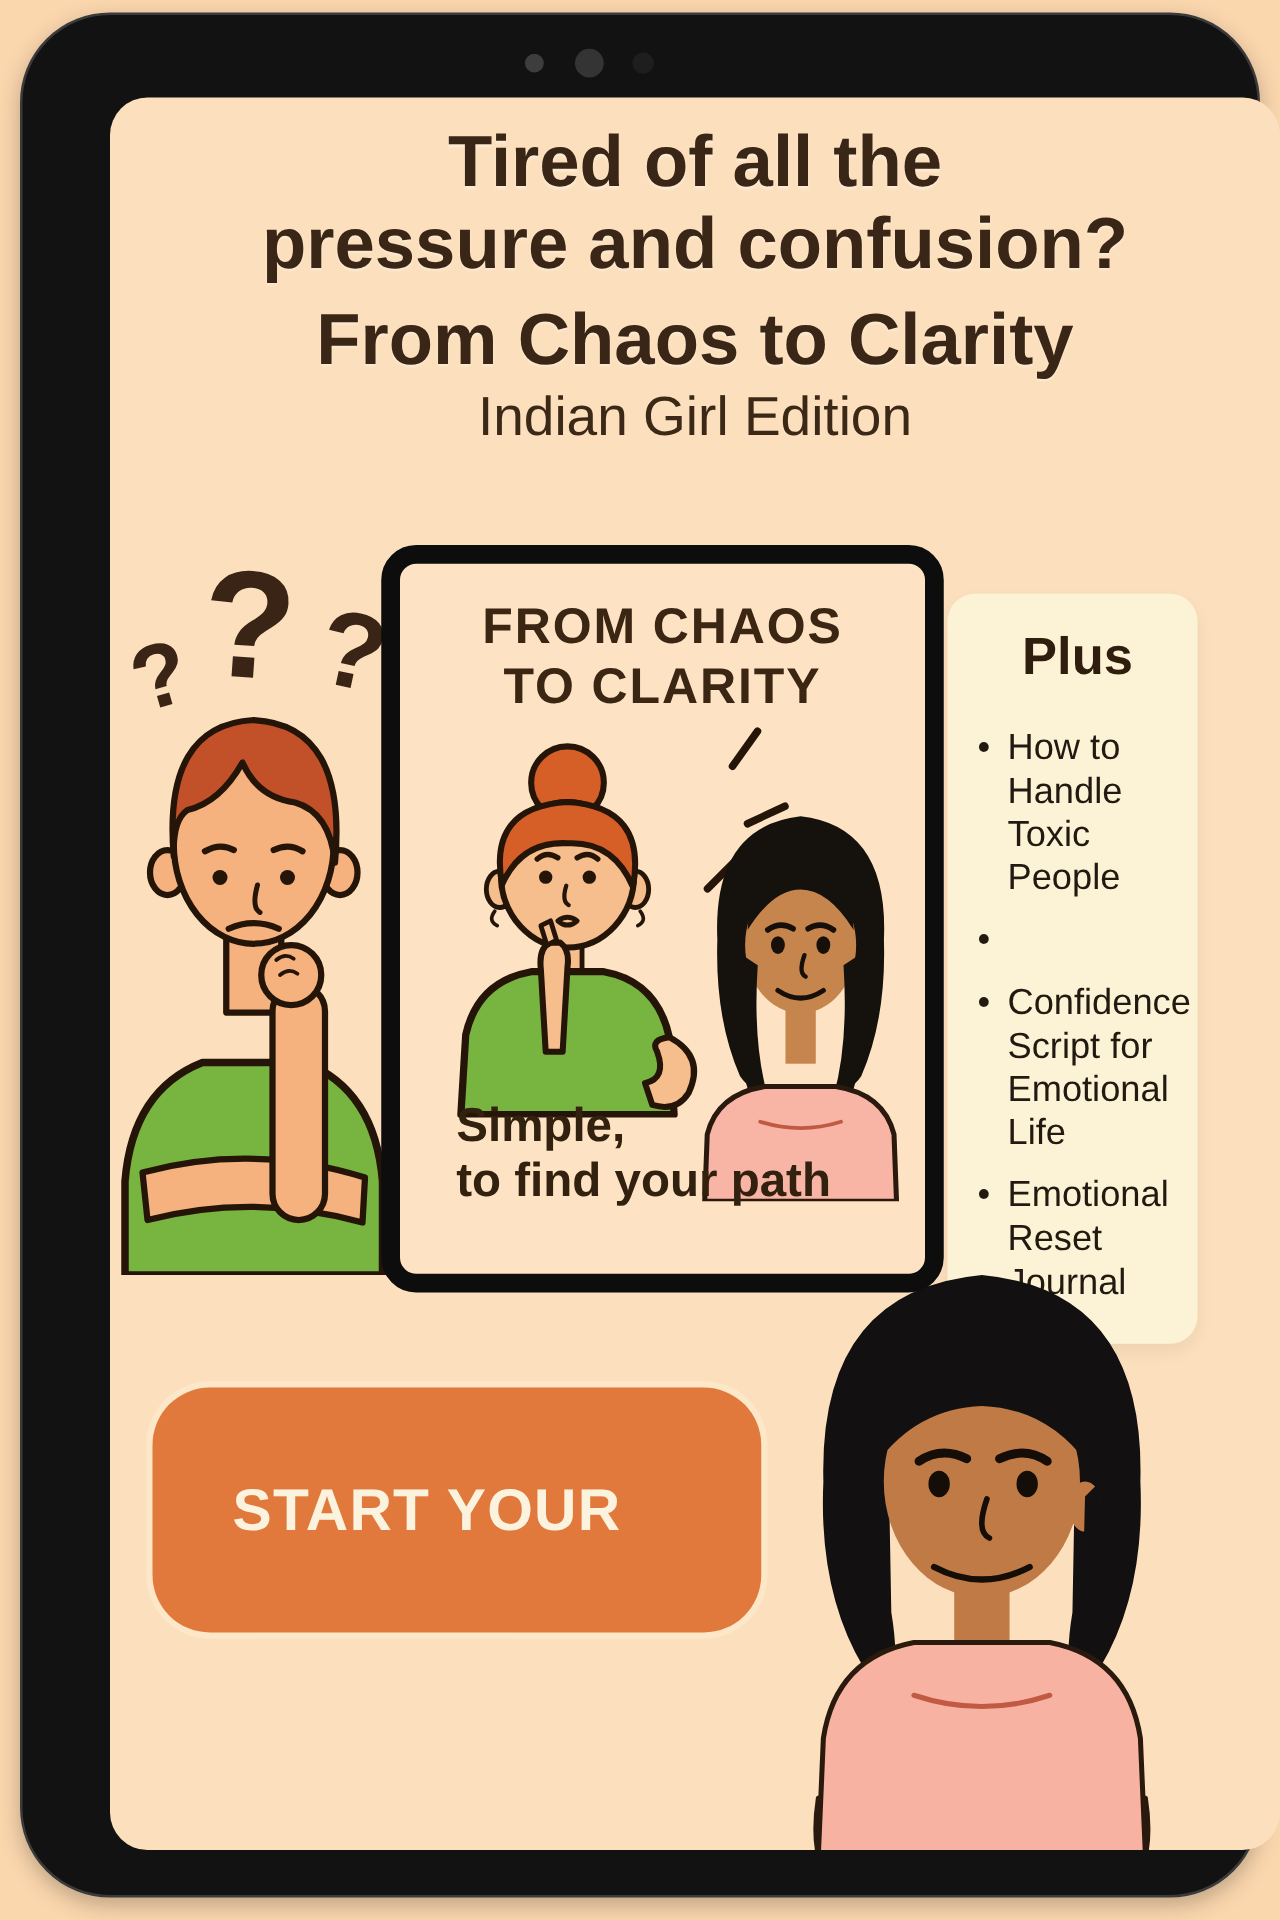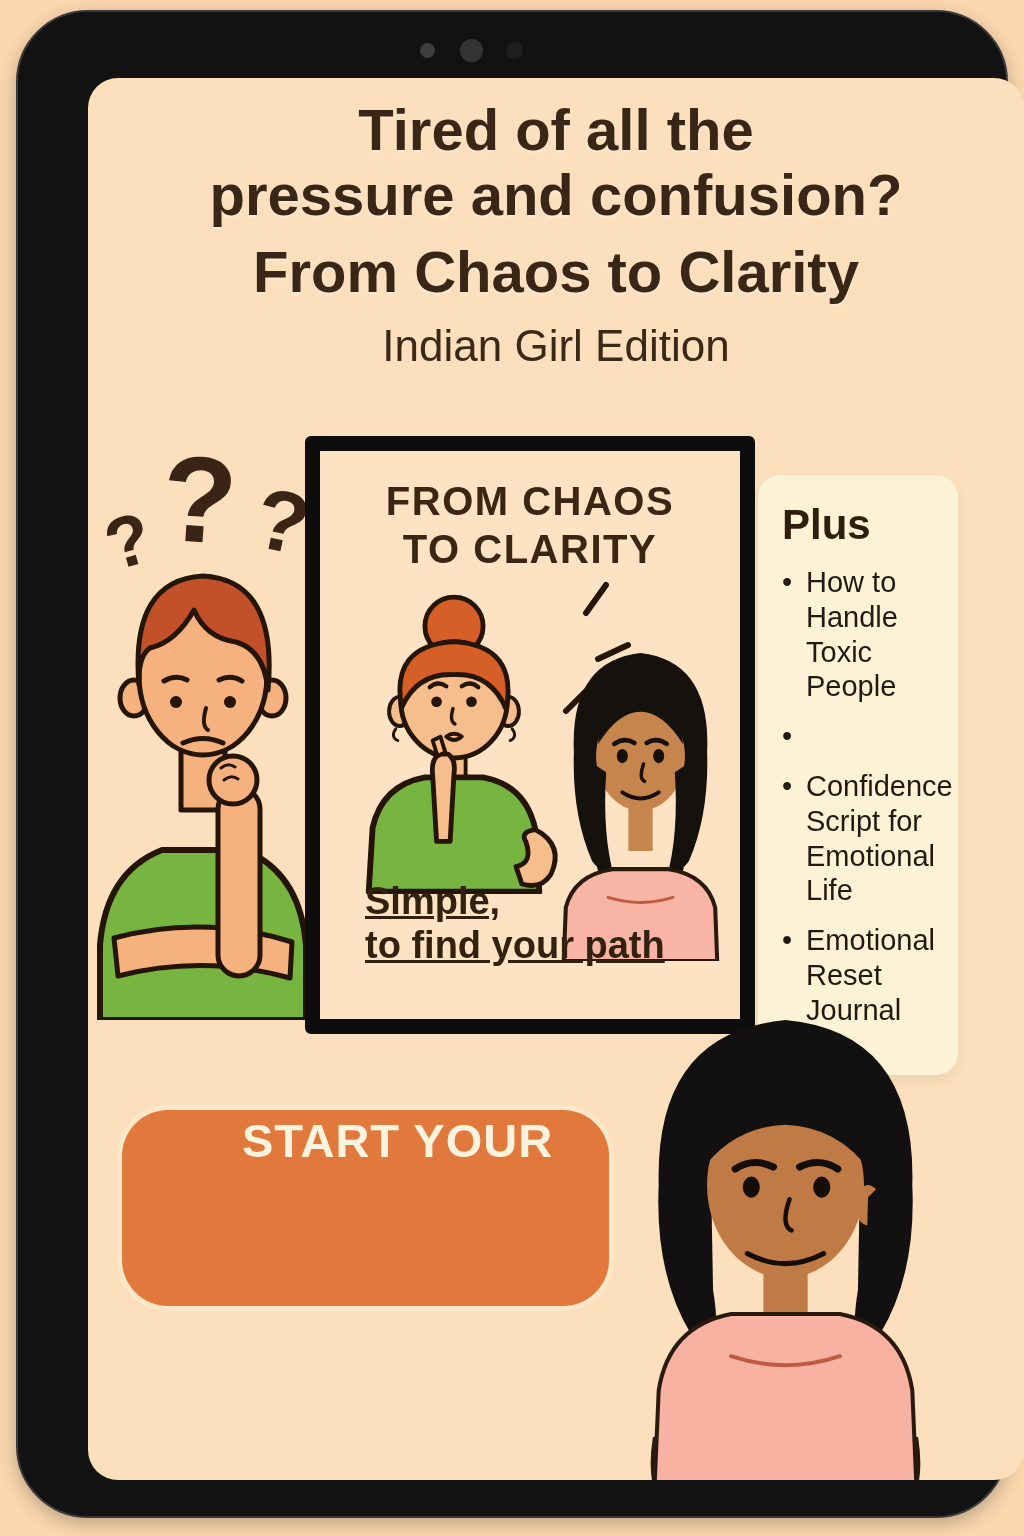--- a/index.html
+++ b/index.html
@@ -23,57 +23,57 @@
   .dot2 { left:50px; top:3px;  width:23px; height:23px; background:#343434; }
   .dot3 { left:96px; top:6px;  width:17px; height:17px; background:#1e1e1e; }
   .screen {
     position:absolute; left:70px; top:66px; width:936px; height:1402px;
     background:#fce0bd; border-radius:30px; overflow:hidden;
   }
   
   .headline { position:absolute; left:0; top:20px; width:100%; text-align:center; color:#3a2616; }
   .headline .hl-line { font-size:58px; font-weight:700; line-height:1.12; text-shadow:0 2px 2px rgba(255,255,255,0.35); }
   .headline .hl-title { font-size:58px; font-weight:700; line-height:1.05; margin-top:14px; text-shadow:0 2px 2px rgba(255,255,255,0.35); }
-  .headline .hl-sub { font-size:44px; font-weight:400; margin-top:18px; color:#3c2817; }
+  .headline .hl-sub { font-size:44px; font-weight:400; margin-top:6px; color:#3c2817; }
   
   .qmarks { position:absolute; left:18px; top:352px; width:220px; height:240px; color:#3a2415; }
   .qm { position:absolute; font-weight:700; }
   .qm-large { left:56px; top:0;    font-size:122px; transform:rotate(4deg); }
   .qm-small { left:0;    top:70px; font-size:72px;  transform:rotate(-16deg); }
   .qm-mid   { left:150px;top:42px; font-size:86px;  transform:rotate(12deg); }
   
   .boy-illo   { position:absolute; left:-10px; top:472px; width:250px; height:470px; }
   .biggirl-illo { position:absolute; left:508px; top:928px; width:378px; height:478px; z-index:6; }
   
   .inner-tablet {
     position:absolute; left:217px; top:358px; width:450px; height:598px;
-    background:#fde3c3; border:15px solid #0d0d0d; border-radius:6px; z-index:4;
+    background:#fde3c3; border:15px solid #0d0d0d; border-radius:28px; z-index:4;
   }
   .inner-title { position:absolute; left:0; top:26px; width:100%; text-align:center;
     font-size:40px; font-weight:800; letter-spacing:1.5px; color:#3b2513; line-height:1.2; }
   .bunwoman-illo { position:absolute; left:8px; top:138px; width:252px; height:305px; }
   .emphasis-illo { position:absolute; left:238px; top:128px; width:80px; height:140px; }
   .innergirl-illo { position:absolute; left:228px; top:192px; width:185px; height:318px; }
   .inner-caption { position:absolute; left:45px; top:428px; font-size:38px; font-weight:700;
-    color:#33210f; line-height:1.16;text-decoration:underline; }
+    color:#33210f; line-height:1.16; }
   
   .plus-panel {
     position:absolute; left:670px; top:397px; width:200px; height:600px;
     background:#fcf3d7; border-radius:22px; z-index:2; padding:26px 16px 20px 24px;
     box-shadow:0 6px 14px rgba(0,0,0,0.06);
   }
-  .plus-heading { font-size:42px; font-weight:800; color:#2f1d0d; margin-bottom:16px; }
+  .plus-heading { font-size:42px; font-weight:800; color:#2f1d0d; margin-bottom:32px;text-align:center; }
   .plus-list { list-style:none; }
   .plus-item { display:flex; gap:10px; font-size:29px; line-height:1.2; color:#221a10; margin-bottom:15px; }
   .plus-item .bullet { flex:0 0 14px; }
   
   .cta-button {
     position:absolute; left:34px; top:1032px; width:487px; height:196px;
     background:#e0793b; border:none; border-radius:46px; z-index:3; cursor:pointer;
-    display:flex; flex-direction:row; justify-content:center; align-items:flex-start;
+    display:flex; flex-direction:column; justify-content:center; align-items:flex-start;
     padding-left:64px; box-shadow:0 0 0 5px rgba(253,236,212,0.55);
   }
   .cta-line { font-size:47px; font-weight:700; letter-spacing:1px; color:#fbf3de; line-height:1.32;
     font-family:"Liberation Sans", sans-serif; }
 </style>
 </head>
 <body>
 
 <div class="tablet-frame">
   <div class="camera-dots">

